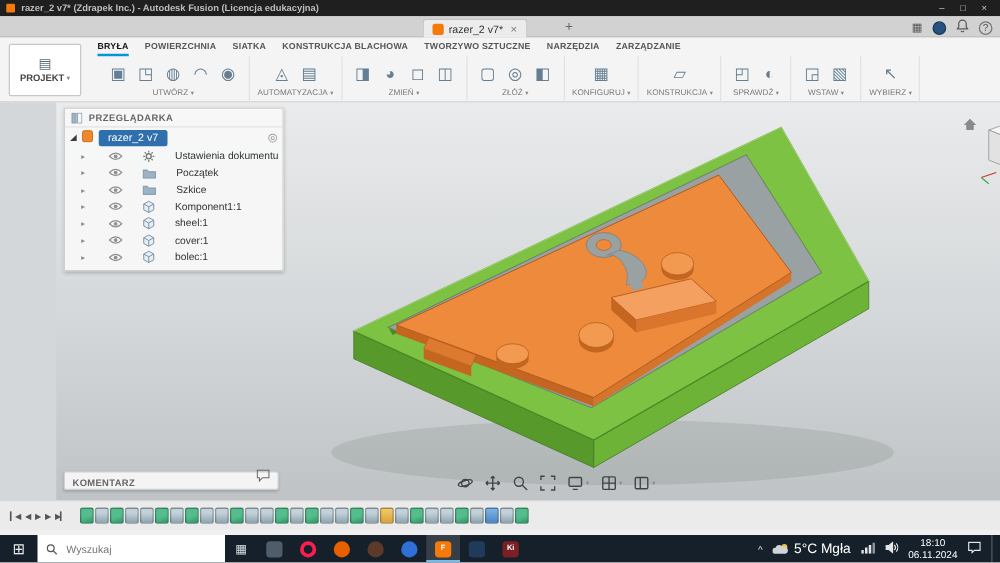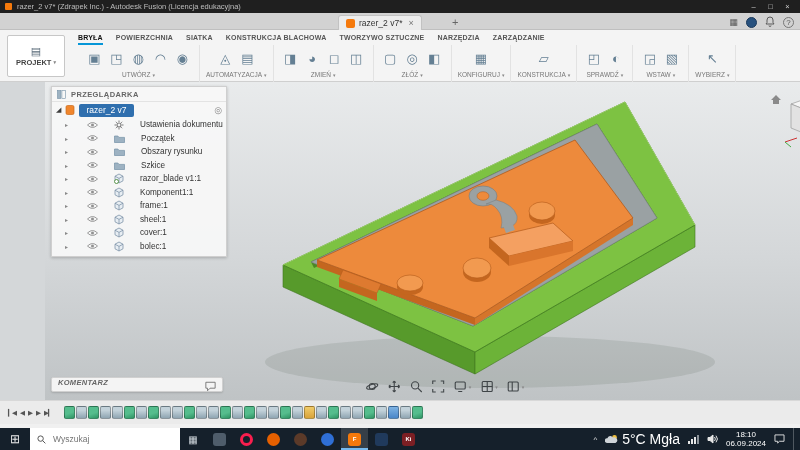--- a/index.html
+++ b/index.html
@@ -1,21 +1,21 @@
 <!DOCTYPE html>
 <html><head>
 <meta charset="utf-8">
 <style>
   html,body{margin:0;padding:0;background:#9aa0a6;}
   *{box-sizing:border-box;}
   .screen{position:relative;width:800px;height:450px;overflow:hidden;font-family:"Liberation Sans",sans-serif;background:#d4d7d9;}
   
   .titlebar{position:absolute;top:0;left:0;width:800px;height:13px;background:#1f1f1f;display:flex;align-items:center;padding:0 5px;gap:5px;}
   .app-ico{width:7px;height:7px;border-radius:1px;background:#f5790b;flex:0 0 auto;}
-  .title-text{font-size:7.5px;color:#bdbdbd;white-space:nowrap;}
+  .title-text{font-size:7.5px;color:#bdbdbd;white-space:nowrap;font-weight:bold;}
   .win-controls{margin-left:auto;display:flex;gap:2px;}
   .win-controls span{width:15px;text-align:center;font-size:7.5px;color:#cfcfcf;cursor:default;}
   
   .tabstrip{position:absolute;top:13px;left:0;width:800px;height:17px;background:#d2d2d2;border-bottom:1px solid #bfbfbf;text-align:center;}
   .doc-tab{position:absolute;left:338px;top:2px;height:15px;background:#ececec;border:1px solid #c2c2c2;border-bottom:none;border-radius:3px 3px 0 0;display:flex;align-items:center;gap:4px;padding:0 7px;font-size:8.5px;color:#333;}
   .tab-ico{width:9px;height:9px;border-radius:2px;background:#f5790b;}
   .tab-close{color:#777;font-size:9px;margin-left:2px;}
   .newtab{position:absolute;left:452px;top:3px;font-size:11px;color:#666;}
   .tab-right{position:absolute;right:6px;top:2px;height:14px;display:flex;align-items:center;gap:8px;}
   .tab-right .grid-g{font-size:9px;color:#5a5a5a;}
@@ -50,21 +50,21 @@
   .b-radio{margin-left:auto;font-size:9px;color:#888;}
   .b-row{display:flex;align-items:center;gap:16px;height:13.5px;padding-left:13px;}
   .b-caret{font-size:6px;color:#8a8a8a;width:6px;}
   .b-eye,.b-ico{display:flex;align-items:center;}
   .b-label{font-size:8.2px;color:#333;white-space:nowrap;}
   
   .navbar{position:absolute;left:50%;bottom:7px;transform:translateX(-50%);display:flex;align-items:center;gap:9px;}
   .nav-item{display:flex;align-items:center;gap:2px;}
   .navbar svg{display:block;}
   
-  .comment-bar{position:absolute;left:6px;bottom:8px;width:172px;height:15px;background:#f4f4f4;border:1px solid #d0d0d0;border-radius:2px;display:flex;align-items:flex-start;justify-content:space-between;padding:0 6px;box-shadow:0 1px 2px rgba(0,0,0,.15);font-style:italic;}
+  .comment-bar{position:absolute;left:6px;bottom:8px;width:172px;height:15px;background:#f4f4f4;border:1px solid #d0d0d0;border-radius:2px;display:flex;align-items:flex-end;justify-content:space-between;padding:0 6px;box-shadow:0 1px 2px rgba(0,0,0,.15);}
   .comment-label{font-size:7.5px;font-weight:bold;color:#666;letter-spacing:.3px;}
   
   .timeline{position:absolute;top:400px;left:0;width:800px;height:24px;background:#ebebeb;border-top:1px solid #d8d8d8;display:flex;align-items:center;padding-left:8px;}
   .tl-controls{display:flex;gap:4px;align-items:center;color:#555;}
   .tl-btn{font-size:6.5px;letter-spacing:-1px;}
   .tl-track{display:flex;gap:1px;margin-left:12px;align-items:center;}
   .tl{width:11px;height:13px;border-radius:2px;border:1px solid rgba(0,0,0,.28);}
   .tl-sketch{background:linear-gradient(160deg,#55bd8d 55%,#2f9465);}
   .tl-feature{background:linear-gradient(180deg,#c3d2da 30%,#8fa5b2);}
   .tl-component{background:linear-gradient(180deg,#f0cc6b,#d9a33a);}
@@ -76,21 +76,21 @@
   .tb-search{width:150px;background:#ffffff;display:flex;align-items:center;gap:5px;padding:0 7px;}
   .tb-search input{border:none;outline:none;background:transparent;font-size:8.5px;color:#444;width:110px;font-family:"Liberation Sans",sans-serif;}
   .tb-btn{width:26px;display:flex;align-items:center;justify-content:center;font-size:10px;color:#cfd6dc;}
   .tb-apps{display:flex;}
   .app{width:27px;display:flex;align-items:center;justify-content:center;}
   .app.active{background:rgba(255,255,255,.14);box-shadow:inset 0 -2px 0 #76b9ed;}
   .app-g{width:13px;height:13px;border-radius:3px;display:flex;align-items:center;justify-content:center;color:#fff;font-size:6px;font-weight:bold;}
   .app-g.circle,.app-g.ring{border-radius:50%;}
   .tray{margin-left:auto;display:flex;align-items:center;gap:8px;padding-right:3px;}
   .chev{font-size:8px;color:#e0e0e0;}
-  .weather{display:flex;align-items:center;gap:4px;font-size:14px;}
+  .weather{display:flex;align-items:center;gap:4px;font-size:11px;}
   .clock{text-align:center;font-size:8px;line-height:9px;}
   .show-desktop{width:4px;height:100%;border-left:1px solid rgba(255,255,255,.25);}
 </style>
 </head>
 <body>
 
 <div class="screen">
 
   <div class="titlebar">
     <span class="app-ico"></span>
@@ -362,85 +362,37 @@
               <svg width="11" height="8" viewBox="0 0 11 8">
                 <path d="M.5 4Q5.5 -1 10.5 4Q5.5 9 .5 4Z" fill="none" stroke="#909090" stroke-width="0.9"></path>
                 <circle cx="5.5" cy="4" r="1.5" fill="#909090"></circle>
               </svg>
             </span>
             <span class="b-ico">
               <svg width="11" height="9" viewBox="0 0 11 9">
                 <path d="M.5 2h3.4l1 1.4h5.6V8.5H.5Z" fill="#9db2c2" stroke="#7490a6" stroke-width="0.7"></path>
               </svg>
             </span>
-            <span class="b-label">Obszary rysunku</span>
+            <span class="b-label">Szkice</span>
           </div>
           <div class="b-row">
             <span class="b-caret">▸</span>
             <span class="b-eye">
               <svg width="11" height="8" viewBox="0 0 11 8">
                 <path d="M.5 4Q5.5 -1 10.5 4Q5.5 9 .5 4Z" fill="none" stroke="#909090" stroke-width="0.9"></path>
                 <circle cx="5.5" cy="4" r="1.5" fill="#909090"></circle>
               </svg>
             </span>
             <span class="b-ico">
-              <svg width="11" height="9" viewBox="0 0 11 9">
-                <path d="M.5 2h3.4l1 1.4h5.6V8.5H.5Z" fill="#9db2c2" stroke="#7490a6" stroke-width="0.7"></path>
-              </svg>
-            </span>
-            <span class="b-label">Szkice</span>
-          </div>
-          <div class="b-row">
-            <span class="b-caret">▸</span>
-            <span class="b-eye">
-              <svg width="11" height="8" viewBox="0 0 11 8">
-                <path d="M.5 4Q5.5 -1 10.5 4Q5.5 9 .5 4Z" fill="none" stroke="#909090" stroke-width="0.9"></path>
-                <circle cx="5.5" cy="4" r="1.5" fill="#909090"></circle>
-              </svg>
-            </span>
-            <span class="b-ico">
               <svg width="10" height="11" viewBox="0 0 10 11">
                 <path d="M1 3.2 5 1l4 2.2v4.6L5 10 1 7.8Z" fill="#e8eef3" stroke="#7d93a8" stroke-width="0.8"></path>
                 <path d="M1 3.2 5 5.4l4-2.2M5 5.4V10" fill="none" stroke="#7d93a8" stroke-width="0.8"></path>
-                <circle cx="2.5" cy="8.5" r="2" fill="#fff" stroke="#4b8b3b" stroke-width="0.9"></circle>
-              </svg>
-            </span>
-            <span class="b-label">razor_blade v1:1</span>
-          </div>
-          <div class="b-row">
-            <span class="b-caret">▸</span>
-            <span class="b-eye">
-              <svg width="11" height="8" viewBox="0 0 11 8">
-                <path d="M.5 4Q5.5 -1 10.5 4Q5.5 9 .5 4Z" fill="none" stroke="#909090" stroke-width="0.9"></path>
-                <circle cx="5.5" cy="4" r="1.5" fill="#909090"></circle>
-              </svg>
-            </span>
-            <span class="b-ico">
-              <svg width="10" height="11" viewBox="0 0 10 11">
-                <path d="M1 3.2 5 1l4 2.2v4.6L5 10 1 7.8Z" fill="#e8eef3" stroke="#7d93a8" stroke-width="0.8"></path>
-                <path d="M1 3.2 5 5.4l4-2.2M5 5.4V10" fill="none" stroke="#7d93a8" stroke-width="0.8"></path>
               </svg>
             </span>
             <span class="b-label">Komponent1:1</span>
-          </div>
-          <div class="b-row">
-            <span class="b-caret">▸</span>
-            <span class="b-eye">
-              <svg width="11" height="8" viewBox="0 0 11 8">
-                <path d="M.5 4Q5.5 -1 10.5 4Q5.5 9 .5 4Z" fill="none" stroke="#909090" stroke-width="0.9"></path>
-                <circle cx="5.5" cy="4" r="1.5" fill="#909090"></circle>
-              </svg>
-            </span>
-            <span class="b-ico">
-              <svg width="10" height="11" viewBox="0 0 10 11">
-                <path d="M1 3.2 5 1l4 2.2v4.6L5 10 1 7.8Z" fill="#e8eef3" stroke="#7d93a8" stroke-width="0.8"></path>
-                <path d="M1 3.2 5 5.4l4-2.2M5 5.4V10" fill="none" stroke="#7d93a8" stroke-width="0.8"></path>
-              </svg>
-            </span>
-            <span class="b-label">frame:1</span>
           </div>
           <div class="b-row">
             <span class="b-caret">▸</span>
             <span class="b-eye">
               <svg width="11" height="8" viewBox="0 0 11 8">
                 <path d="M.5 4Q5.5 -1 10.5 4Q5.5 9 .5 4Z" fill="none" stroke="#909090" stroke-width="0.9"></path>
                 <circle cx="5.5" cy="4" r="1.5" fill="#909090"></circle>
               </svg>
             </span>
             <span class="b-ico">
@@ -639,21 +591,21 @@
           </svg>
       </span>
       <span>
         <svg width="11" height="10" viewBox="0 0 11 10" fill="none" stroke="#e6e6e6" stroke-width="1">
             <path d="M1 3.5h2L6 1v8L3 6.5H1Z" fill="#e6e6e6"></path>
             <path d="M7.5 3a3 3 0 0 1 0 4M9 1.7a5 5 0 0 1 0 6.6"></path>
           </svg>
       </span>
       <span class="clock">
         <div>18:10</div>
-        <div>06.09.2024</div>
+        <div>06.11.2024</div>
       </span>
       <span>
         <svg width="11" height="10" viewBox="0 0 12 11" fill="none" stroke="#e6e6e6" stroke-width="1">
             <path d="M1 1h10v7H6l-2 2V8H1Z"></path>
           </svg>
       </span>
       <span class="show-desktop"></span>
     </div>
   </div>
 

